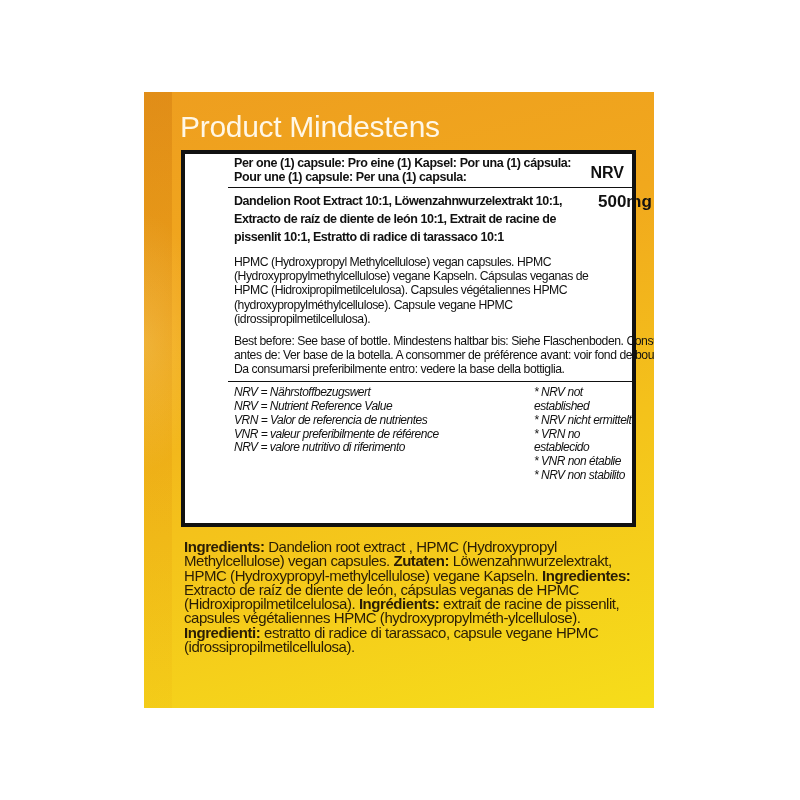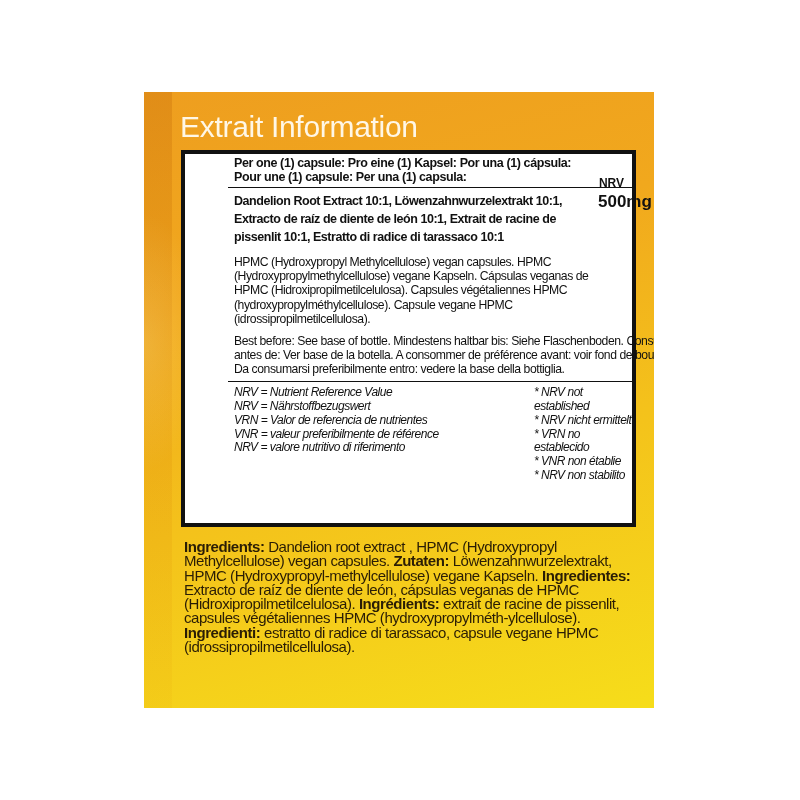--- a/index.html
+++ b/index.html
@@ -26,21 +26,21 @@
     .box {
       position: absolute; left: 37px; top: 58px; width: 455px; height: 377px;
       background: #ffffff; border: 4px solid #111111; box-sizing: border-box;
       font-family: "Liberation Sans", sans-serif; color: #111; padding-left: 43px;
     }
     .hdr {
       position: relative; height: 34px; border-bottom: 1.5px solid #111;
       padding: 2px 6px 0 6px; box-sizing: border-box;
     }
     .hdr .hdr-text { font-size: 12.5px; font-weight: bold; line-height: 14px; width: 360px; letter-spacing: -0.4px; }
-    .hdr .nrv { position: absolute; right: 8px; top: 22px; font-size: 12px; font-weight: bold; text-align: center; }
+    .hdr .nrv { position: absolute; right: 8px; top: 10px; font-size: 16px; font-weight: bold; text-align: center; }
     .ingr-row { position: relative; padding: 4px 6px 0 6px; }
     .ingr-row .name { font-size: 12.5px; font-weight: bold; line-height: 18px; width: 360px; letter-spacing: -0.45px; }
     .ingr-row .amount { position: absolute; left: 370px; top: 4px; font-size: 17px; font-weight: bold; }
     .ingr-row .star { position: absolute; left: 432px; top: 5px; font-size: 12px; }
     .para { font-size: 12.2px; line-height: 14.2px; padding: 0 6px; letter-spacing: -0.45px; }
     .caps { margin-top: 9px; width: 390px; }
     .best { margin-top: 8px; width: 448px; }
     .divider { height: 1.5px; background: #111; margin-top: 4px; }
     .legend { position: relative; padding: 4px 6px 0 6px; font-style: italic; font-size: 12px; line-height: 13.8px; letter-spacing: -0.5px; }
     .legend .col-l { width: 300px; }
@@ -52,21 +52,21 @@
     }
     .ingredients b { font-weight: bold; }
   </style>
 </head>
 <body>
 
 <div class="panel">
   <div class="stripe"></div>
   <div class="glow"></div>
 
-  <div class="title">Extrait Information</div>
+  <div class="title">Product Mindestens</div>
 
   <div class="box">
     <div class="hdr">
       <div class="hdr-text">Per one (1) capsule:  Pro eine (1) Kapsel:  Por una (1) cápsula:  Pour une (1) capsule:  Per una (1) capsula:</div>
       <div class="nrv">NRV</div>
     </div>
 
     <div class="ingr-row">
       <div class="name">Dandelion Root Extract 10:1, Löwenzahnwurzelextrakt 10:1, Extracto de raíz de diente de león 10:1, Extrait de racine de pissenlit 10:1, Estratto di radice di tarassaco 10:1</div>
       <div class="amount">500mg</div>
@@ -74,22 +74,22 @@
     </div>
 
     <div class="para caps">HPMC (Hydroxypropyl Methylcellulose) vegan capsules. HPMC (Hydroxypropylmethylcellulose) vegane Kapseln. Cápsulas veganas de HPMC (Hidroxipropilmetilcelulosa).  Capsules végétaliennes HPMC (hydroxypropylméthylcellulose). Capsule vegane HPMC (idrossipropilmetilcellulosa).</div>
 
     <div class="para best">Best before: See base of bottle. Mindestens haltbar bis: Siehe Flaschenboden. Consumir antes de: Ver base de la botella. A consommer de préférence avant: voir fond de bouteille. Da consumarsi preferibilmente entro: vedere la base della bottiglia.</div>
 
     <div class="divider"></div>
 
     <div class="legend">
       <div class="col-l">
+        <div>NRV = Nährstoffbezugswert</div>
         <div>NRV = Nutrient Reference Value</div>
-        <div>NRV = Nährstoffbezugswert</div>
         <div>VRN = Valor de referencia de nutrientes</div>
         <div>VNR = valeur preferibilmente de référence</div>
         <div>NRV = valore nutritivo di riferimento</div>
       </div>
       <div class="col-r">
         <div>* NRV not established</div>
         <div>* NRV nicht ermittelt</div>
         <div>* VRN no establecido</div>
         <div>* VNR non établie</div>
         <div>* NRV non stabilito</div>

